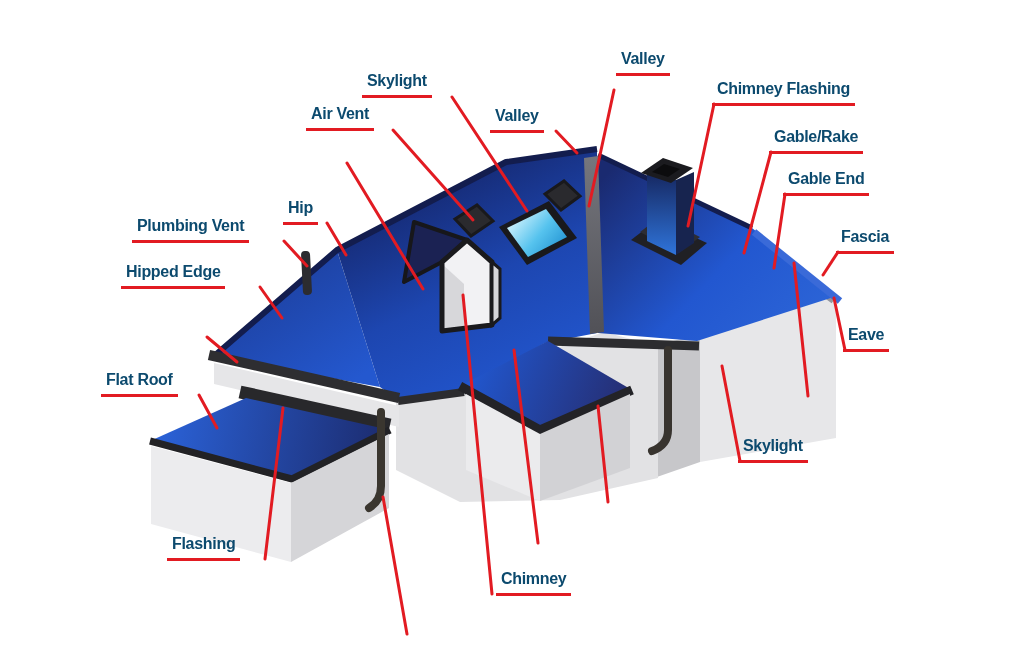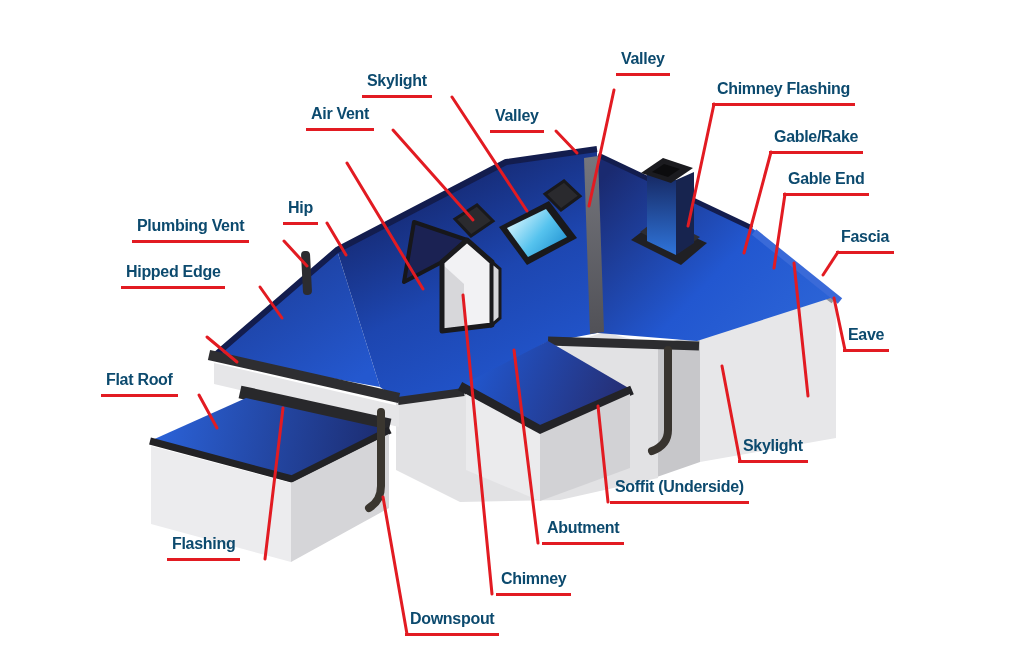--- a/index.html
+++ b/index.html
@@ -154,24 +154,21 @@
     </g>
   </svg>
 
   <div class="lbl" style="left:362px;top:70px">Skylight</div>
   <div class="lbl" style="left:306px;top:103px">Air Vent</div>
   <div class="lbl" style="left:283px;top:197px">Hip</div>
   <div class="lbl" style="left:121px;top:261px">Hipped Edge</div>
   <div class="lbl" style="left:132px;top:215px">Plumbing Vent</div>
   <div class="lbl" style="left:101px;top:369px">Flat Roof</div>
   <div class="lbl" style="left:167px;top:533px">Flashing</div>
-  <div class="lbl" style="left:405px;top:608px">Downspout</div>
   <div class="lbl" style="left:496px;top:568px">Chimney</div>
-  <div class="lbl" style="left:542px;top:517px">Abutment</div>
-  <div class="lbl" style="left:610px;top:476px">Soffit (Underside)</div>
   <div class="lbl" style="left:738px;top:435px">Skylight</div>
   <div class="lbl" style="left:843px;top:324px">Eave</div>
   <div class="lbl" style="left:836px;top:226px">Fascia</div>
   <div class="lbl" style="left:769px;top:126px">Gable/Rake</div>
   <div class="lbl" style="left:783px;top:168px">Gable End</div>
   <div class="lbl" style="left:712px;top:78px">Chimney Flashing</div>
   <div class="lbl" style="left:616px;top:48px">Valley</div>
   <div class="lbl" style="left:490px;top:105px">Valley</div>
 
 </div>

